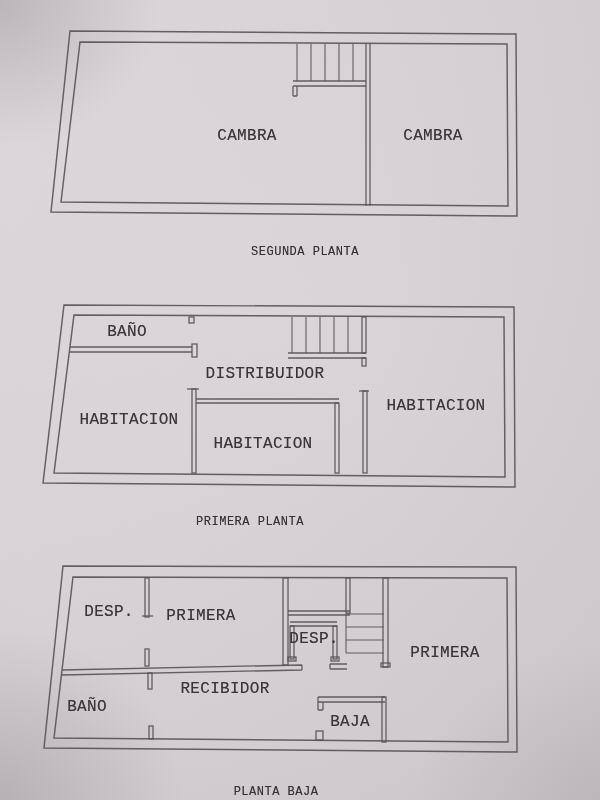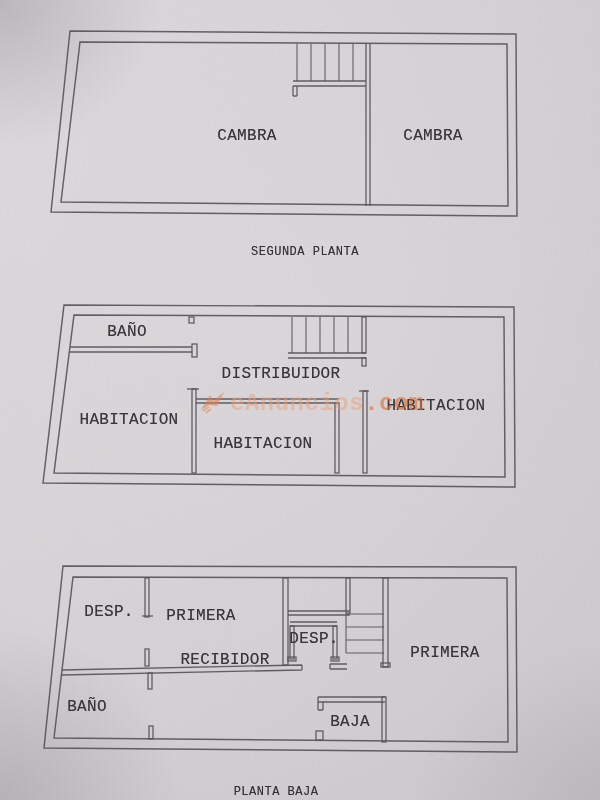--- a/index.html
+++ b/index.html
@@ -115,36 +115,29 @@
       <rect x="382" y="697" width="4" height="45"></rect>
       <rect x="316" y="731" width="7" height="9"></rect>
     </g>
   </svg>
 
   <div class="lbl" style="left:247px;top:136px">CAMBRA</div>
   <div class="lbl" style="left:433px;top:136px">CAMBRA</div>
   <div class="title" style="left:305px;top:252px">SEGUNDA PLANTA</div>
 
   <div class="lbl" style="left:127px;top:332px">BAÑO</div>
-  <div class="lbl" style="left:281px;top:374px">DISTRIBUIDOR</div>
+  <div class="lbl" style="left:265px;top:374px">DISTRIBUIDOR</div>
   <div class="lbl" style="left:129px;top:420px">HABITACION</div>
   <div class="lbl" style="left:263px;top:444px">HABITACION</div>
   <div class="lbl" style="left:436px;top:406px">HABITACION</div>
+  <div class="title" style="left:250px;top:522px">PRIMERA PLANTA</div>
 
   <div class="lbl" style="left:109px;top:612px">DESP.</div>
   <div class="lbl" style="left:201px;top:616px">PRIMERA</div>
   <div class="lbl" style="left:314px;top:639px">DESP.</div>
   <div class="lbl" style="left:445px;top:653px">PRIMERA</div>
   <div class="lbl" style="left:87px;top:707px">BAÑO</div>
-  <div class="lbl" style="left:225px;top:660px">RECIBIDOR</div>
+  <div class="lbl" style="left:225px;top:689px">RECIBIDOR</div>
   <div class="lbl" style="left:350px;top:722px">BAJA</div>
   <div class="title" style="left:276px;top:792px">PLANTA BAJA</div>
 
-  <div class="watermark">
-    <svg class="wm-logo" width="30" height="30" viewBox="0 0 30 30">
-      <path d="M4,22 L13,7 L16,13 L27,4 L20,18 L12,17 Z" fill="#dd8050" fill-opacity=".75"></path>
-      <path d="M6,23 L12,19 M9,25 L14,21" stroke="#dd8050" stroke-width="2" stroke-opacity=".6"></path>
-    </svg>
-    <span class="wm-main">eAnuncios</span>
-      <span class="wm-suffix">.com</span>
-  </div>
 
 </div>
 
 </body></html>

